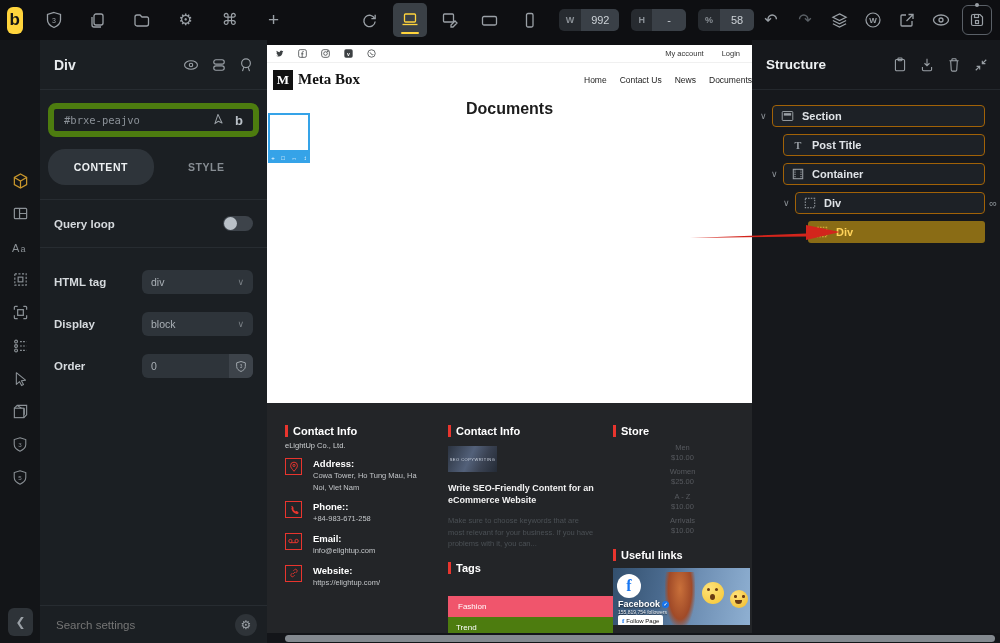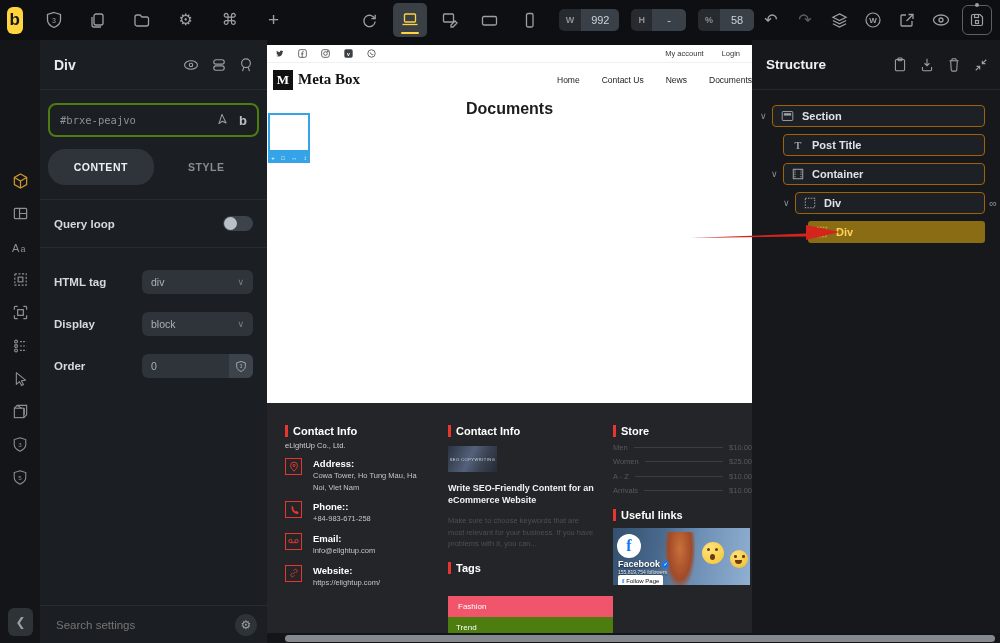--- a/index.html
+++ b/index.html
@@ -22,21 +22,21 @@
   
   #rail { position:absolute; left:0; top:40px; width:40px; height:603px; background:#131518; z-index:20; }
   .rail-ic { width:40px; height:33px; display:flex; align-items:center; justify-content:center; color:#8b9196; }
   .rail-collapse { position:absolute; left:8px; top:568px; width:25px; height:28px; background:#2e3338; border-radius:6px; color:#9aa0a6; display:flex; align-items:center; justify-content:center; font-size:12px; }
 
   
   #panel-left { position:absolute; left:40px; top:40px; width:227px; height:603px; background:#1b1f23; z-index:20; color:#d6dade; }
   .pl-header { height:50px; display:flex; align-items:center; padding:0 14px; border-bottom:1px solid #272c31; }
   .pl-title { font-size:14px; font-weight:bold; color:#e8ebee; flex:1; }
   .pl-hic { margin-left:12px; color:#9aa0a6; }
-  .id-input { margin:13px 8px 0 8px; height:34px; border:2px solid #4d7c0f; border-radius:8px; display:flex; align-items:center; padding:0 10px; }
+  .id-input { margin:13px 8px 0 8px; height:34px; border:6px solid #4d7c0f; border-radius:8px; display:flex; align-items:center; padding:0 10px; }
   .id-text { flex:1; font-family:"DejaVu Sans Mono",monospace; font-size:10.5px; color:#8b9198; }
   .tabs { display:flex; align-items:center; margin:12px 8px 0 8px; height:36px; }
   .tab-active { background:#2e343a; border-radius:17px; height:36px; flex:1; display:flex; align-items:center; justify-content:center; font-size:10.5px; font-weight:bold; color:#eef1f3; letter-spacing:.5px; }
   .tab { flex:1; text-align:center; font-size:10.5px; font-weight:bold; color:#878d93; letter-spacing:.5px; }
   .divider { height:1px; background:#272c31; margin-top:14px; }
   .qrow { display:flex; align-items:center; padding:16px 14px; }
   .qlabel { flex:1; font-size:11.5px; font-weight:bold; color:#d6dade; }
   .toggle { width:30px; height:15px; background:#3d434a; border-radius:8px; position:relative; }
   .toggle-knob { position:absolute; left:1px; top:1px; width:13px; height:13px; border-radius:50%; background:#b9c0c7; }
   .frow { display:flex; align-items:center; padding:6px 14px 6px 14px; margin-top:6px; }
@@ -53,41 +53,41 @@
   
   #canvas { position:absolute; left:267px; top:40px; width:485px; height:603px; background:#0e0f12; overflow:hidden; }
   #site { position:absolute; left:0; top:5px; width:485px; height:598px; background:#ffffff; overflow:hidden; }
   .social-bar { height:18px; display:flex; align-items:center; padding:0 10px 0 8px; border-bottom:1px solid #f0f0f0; }
   .soc { margin-right:14px; color:#3c4043; }
   .acct { margin-left:auto; font-size:7.5px; color:#333; }
   .login { margin-left:18px; margin-right:2px; font-size:7.5px; color:#333; }
   .site-header { height:33px; display:flex; align-items:center; padding:0 0 0 6px; }
   .mlogo { width:20px; height:20px; background:#111; color:#fff; font-family:"Liberation Serif",serif; font-weight:bold; font-size:13px; display:flex; align-items:center; justify-content:center; }
   .mtext { font-family:"Liberation Serif",serif; font-weight:bold; font-size:15px; color:#111; margin-left:5px; }
-  .nav { margin-left:auto; display:flex; gap:22px; font-size:8.5px; color:#222; white-space:nowrap; }
+  .nav { margin-left:auto; display:flex; gap:13px; font-size:8.5px; color:#222; white-space:nowrap; }
   .page-title { text-align:center; font-size:16px; font-weight:bold; color:#1c1c1c; margin-top:4px; }
   .sel-box { position:absolute; left:1px; top:68px; width:42px; height:39px; border:2px solid #35a3e8; background:#fff; }
   .sel-toolbar { position:absolute; left:1px; top:107px; width:42px; height:11px; background:#35a3e8; display:flex; align-items:center; justify-content:space-around; color:#fff; font-size:6px; line-height:1; }
   .site-footer { position:absolute; left:0; top:358px; width:485px; height:240px; background:#232528; display:flex; padding:22px 0 0 18px; color:#fff; }
   .fcol1 { width:163px; } .fcol2 { width:165px; } .fcol3 { width:139px; }
   .fheading { display:flex; align-items:center; font-size:11px; font-weight:bold; color:#fff; }
   .fheading:before { content:""; width:3px; height:12px; background:#e8352e; margin-right:5px; }
   .company { font-size:7.5px; color:#cfd2d4; margin-top:4px; }
   .citem { display:flex; margin-top:8px; }
   .cicon { width:17px; height:17px; border:1.5px solid #e8352e; color:#e8352e; display:flex; align-items:center; justify-content:center; flex:0 0 auto; }
   .ctext { margin-left:11px; }
   .clabel { font-size:9.5px; font-weight:bold; color:#fff; }
   .cvalue { font-size:7.5px; color:#c3c6c9; line-height:1.55; max-width:118px; margin-top:1px; }
   .thumb { width:49px; height:26px; margin-top:9px; background:linear-gradient(115deg,#2b3340 0%,#53617a 45%,#3a4252 70%,#242b36 100%); display:flex; align-items:center; justify-content:center; color:#cfd6e2; font-size:4px; letter-spacing:.5px; }
   .art-title { font-size:9px; font-weight:bold; color:#f2f2f2; margin-top:10px; line-height:1.35; max-width:150px; }
   .excerpt { font-size:7.5px; color:#4b5055; line-height:1.5; margin-top:9px; max-width:148px; }
   .tags-row { display:flex; margin-top:22px;flex-direction:column; }
   .tag-pink { background:#f0556c; color:#fff; font-size:8px; padding:6px 10px; }
   .tag-green { background:#4d7c0f; color:#fff; font-size:8px; padding:6px 8px; }
-  .store-row { display:flex; align-items:center; margin-top:5.5px; font-size:7.5px; color:#56595e; }
+  .store-row { display:flex; align-items:center; margin-top:5.5px; font-size:7.5px; color:#56595e;flex-direction:column; }
   .store-line { flex:1; border-top:1px solid #3a3d41; margin:0 6px; }
   .fbw { position:relative; width:137px; height:57px; margin-top:7px; overflow:hidden; background:linear-gradient(100deg,#33506e 0%,#4a6a8e 35%,#6e8fb4 60%,#8fb0d2 100%); }
   .fb-person { position:absolute; left:52px; top:4px; width:30px; height:56px; background:radial-gradient(ellipse at 50% 30%, #c9703a 0%, #a04a28 55%, transparent 75%); }
   .fb-emoji1 { position:absolute; right:26px; top:14px; width:22px; height:22px; border-radius:50%; background:radial-gradient(circle at 35% 30%, #ffe37a, #f5c531); }
   .fb-emoji2 { position:absolute; right:2px; top:22px; width:18px; height:18px; border-radius:50%; background:radial-gradient(circle at 35% 30%, #ffe37a, #f0b929); }
   .emoji-eye { position:absolute; top:6px; left:5px; width:3px; height:3px; border-radius:50%; background:#6b3c13; box-shadow:8px 0 0 #6b3c13; }
   .emoji-mouth { position:absolute; top:12px; left:8px; width:5px; height:6px; border-radius:50%; background:#6b3c13; }
   .fb-circle { position:absolute; left:4px; top:6px; width:24px; height:24px; border-radius:50%; background:#fff; display:flex; align-items:center; justify-content:center; color:#1877f2; font-weight:bold; font-size:16px; font-family:"Liberation Serif",serif; }
   .fb-name { position:absolute; left:5px; top:31px; font-size:9px; font-weight:bold; color:#fff; text-shadow:0 1px 2px rgba(0,0,0,.6); display:flex; align-items:center; gap:2px; }
   .fb-badge { width:7px; height:7px; border-radius:50%; background:#1877f2; color:#fff; font-size:5px; display:flex; align-items:center; justify-content:center; }

